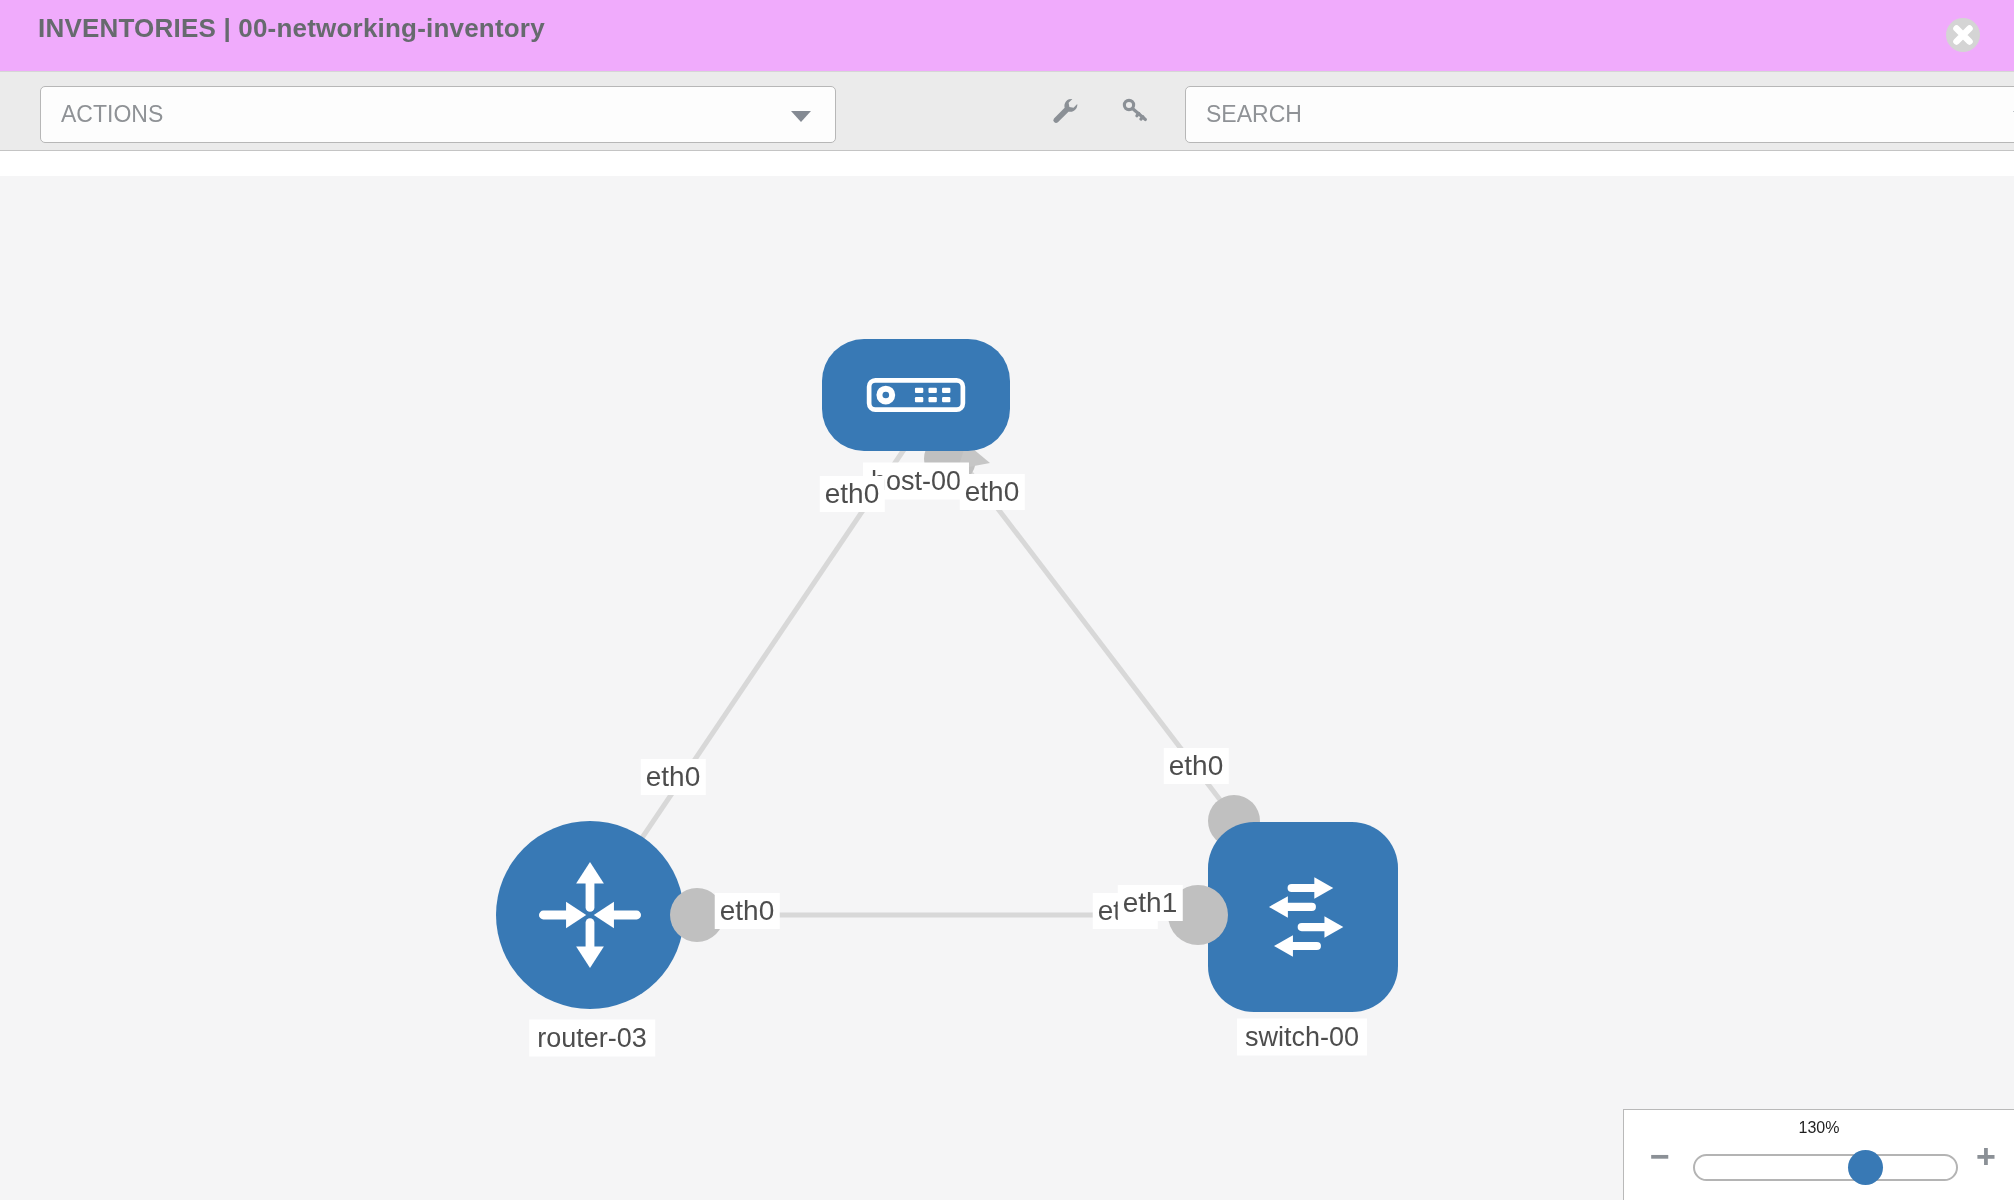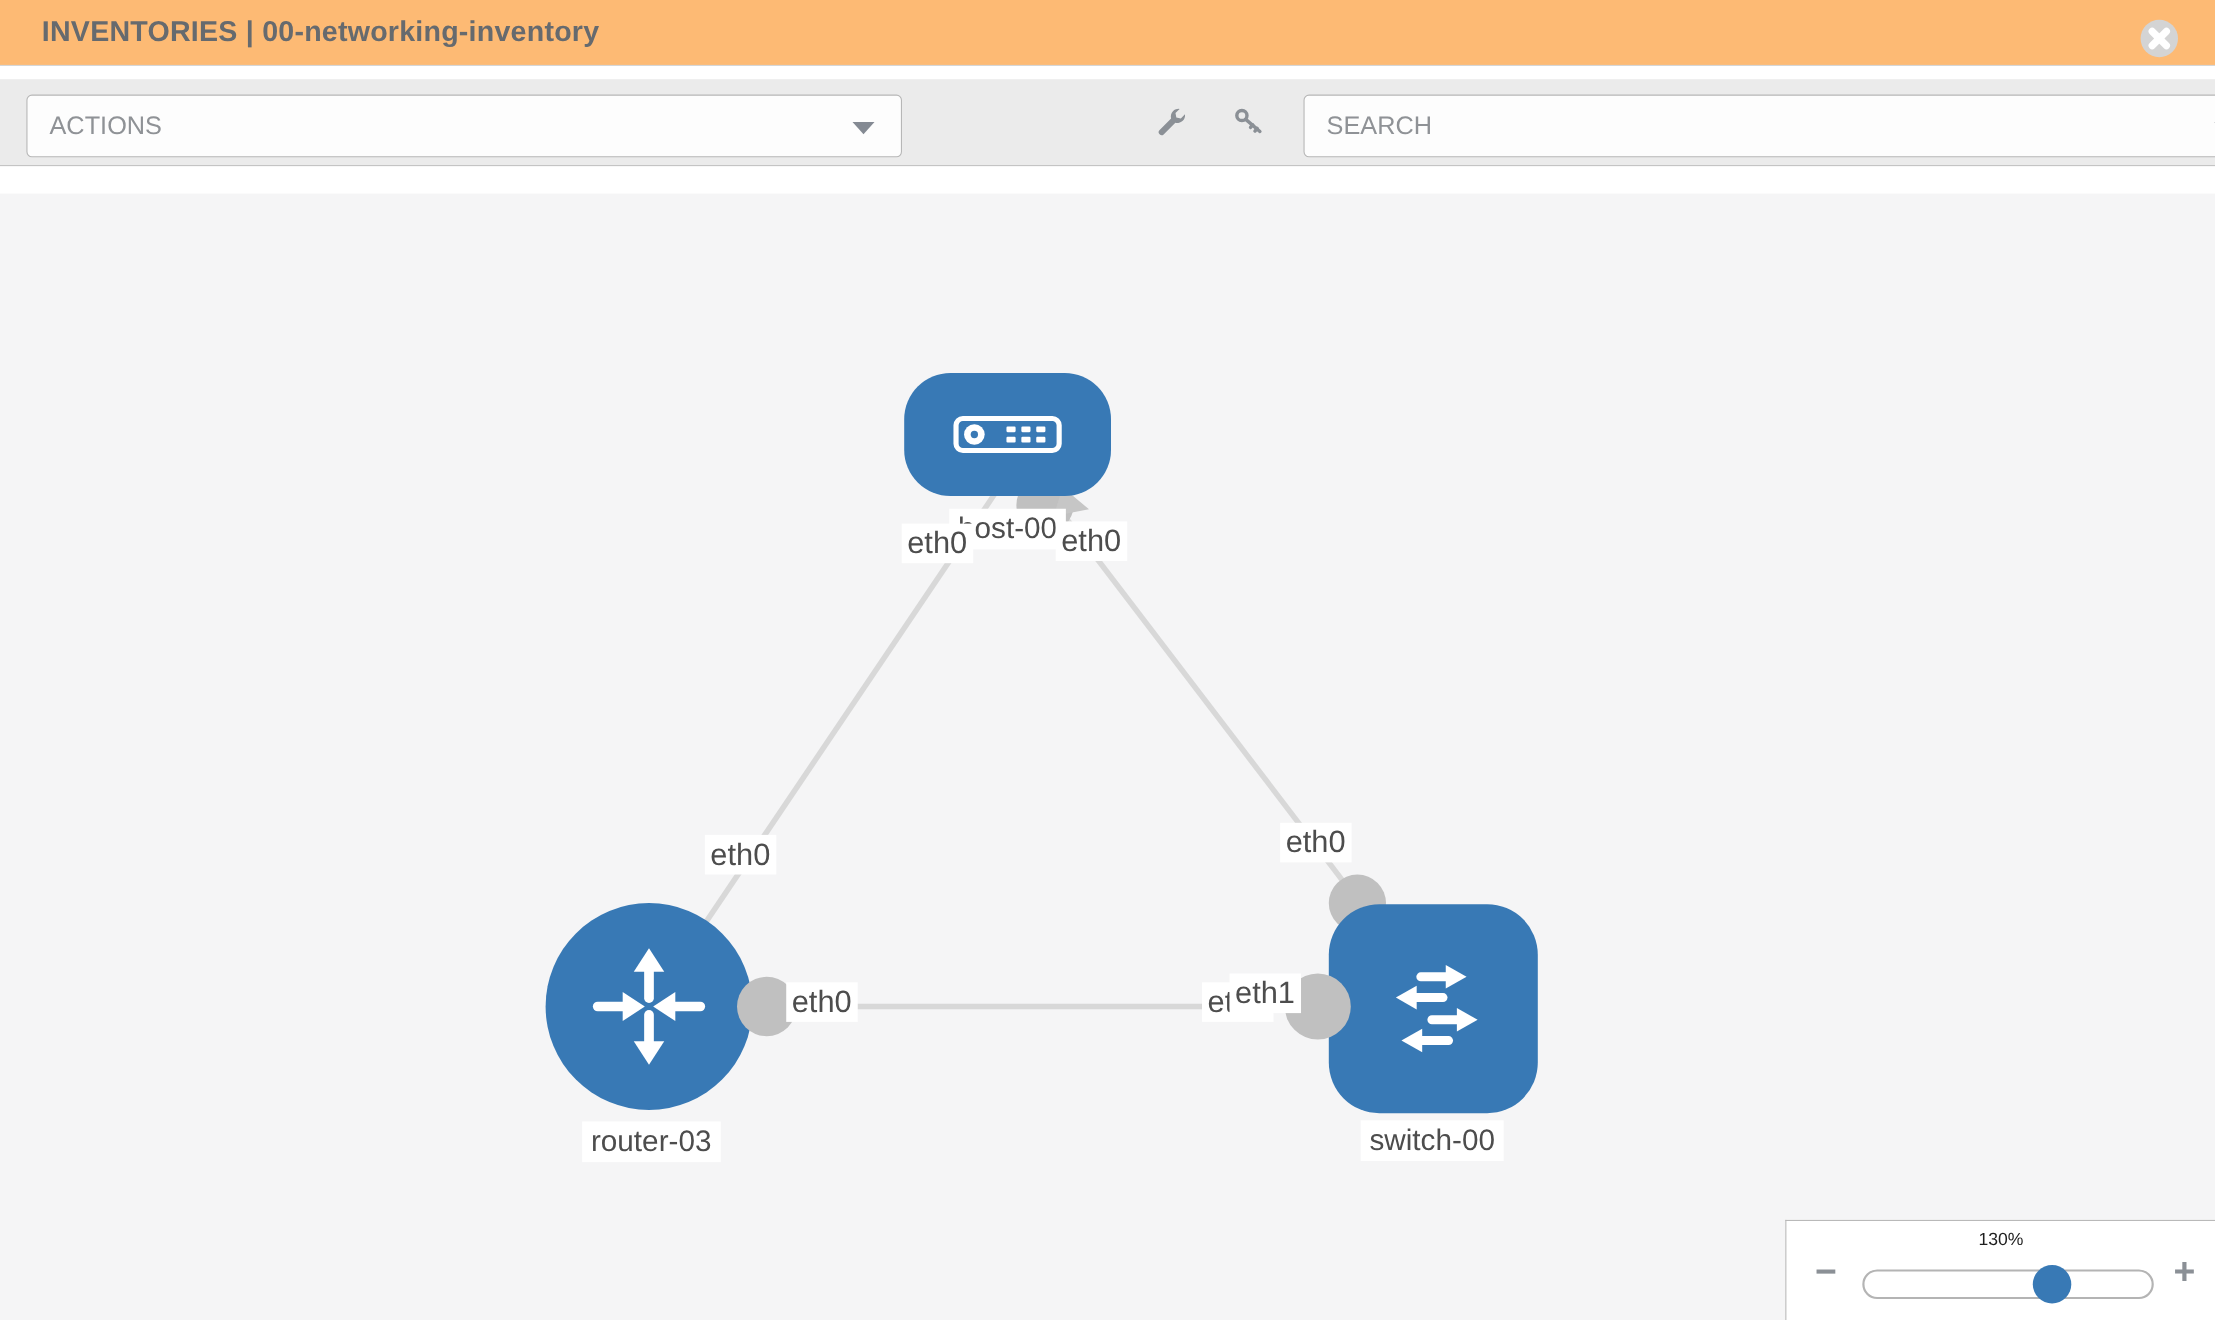--- a/index.html
+++ b/index.html
@@ -1,37 +1,37 @@
 <!DOCTYPE html>
 <html><head>
 <meta charset="utf-8">
 <style>
   * { margin:0; padding:0; box-sizing:border-box; }
   html,body { width:2014px; height:1200px; overflow:hidden; background:#fff;
               font-family:"Liberation Sans", sans-serif; }
   .screen { position:relative; width:2014px; height:1200px; }
 
   
-  .header { position:absolute; left:0; top:0; width:100%; height:60px; background:#fdba74;
+  .header { position:absolute; left:0; top:0; width:100%; height:72px; background:#f0abfc;
             border-bottom:1px solid #d6d6d6; }
   .page-title { position:absolute; left:38px; top:13px; font-size:26px; font-weight:bold;
                 color:#666a6e; letter-spacing:0.2px; }
   .close-btn { position:absolute; left:1945px; top:17px; width:36px; height:36px; cursor:pointer; }
 
   
   .toolbar { position:absolute; left:0; top:72px; width:100%; height:79px; background:#ebebeb;
              border-bottom:1px solid #c4c4c4; }
   .dropdown { position:absolute; top:14px; height:57px; background:#fdfdfd;
               border:1px solid #b7b7b7; border-radius:5px; }
   .dropdown .dd-label { position:absolute; left:20px; top:0; line-height:55px; font-size:23px;
                         color:#8f9296; }
   .caret { position:absolute; right:24px; top:24px; width:0; height:0;
            border-left:10px solid transparent; border-right:10px solid transparent;
            border-top:11px solid #848a93; }
-  .dd-actions { left:24px; width:796px; }
+  .dd-actions { left:40px; width:796px; }
   .dd-search  { left:1185px; width:873px; }
   .tool-icon { position:absolute; top:24px; width:30px; height:30px; cursor:pointer; }
   .wrench { left:1050px; }
   .key    { left:1120px; }
 
   
   .canvas { position:absolute; left:0; top:152px; width:2014px; height:1048px; background:#f5f5f6;margin-top:24px; }
   .edges { position:absolute; left:0; top:0; z-index:0; }
 
   .node { position:absolute; background:#3879b5; z-index:2; display:flex;

